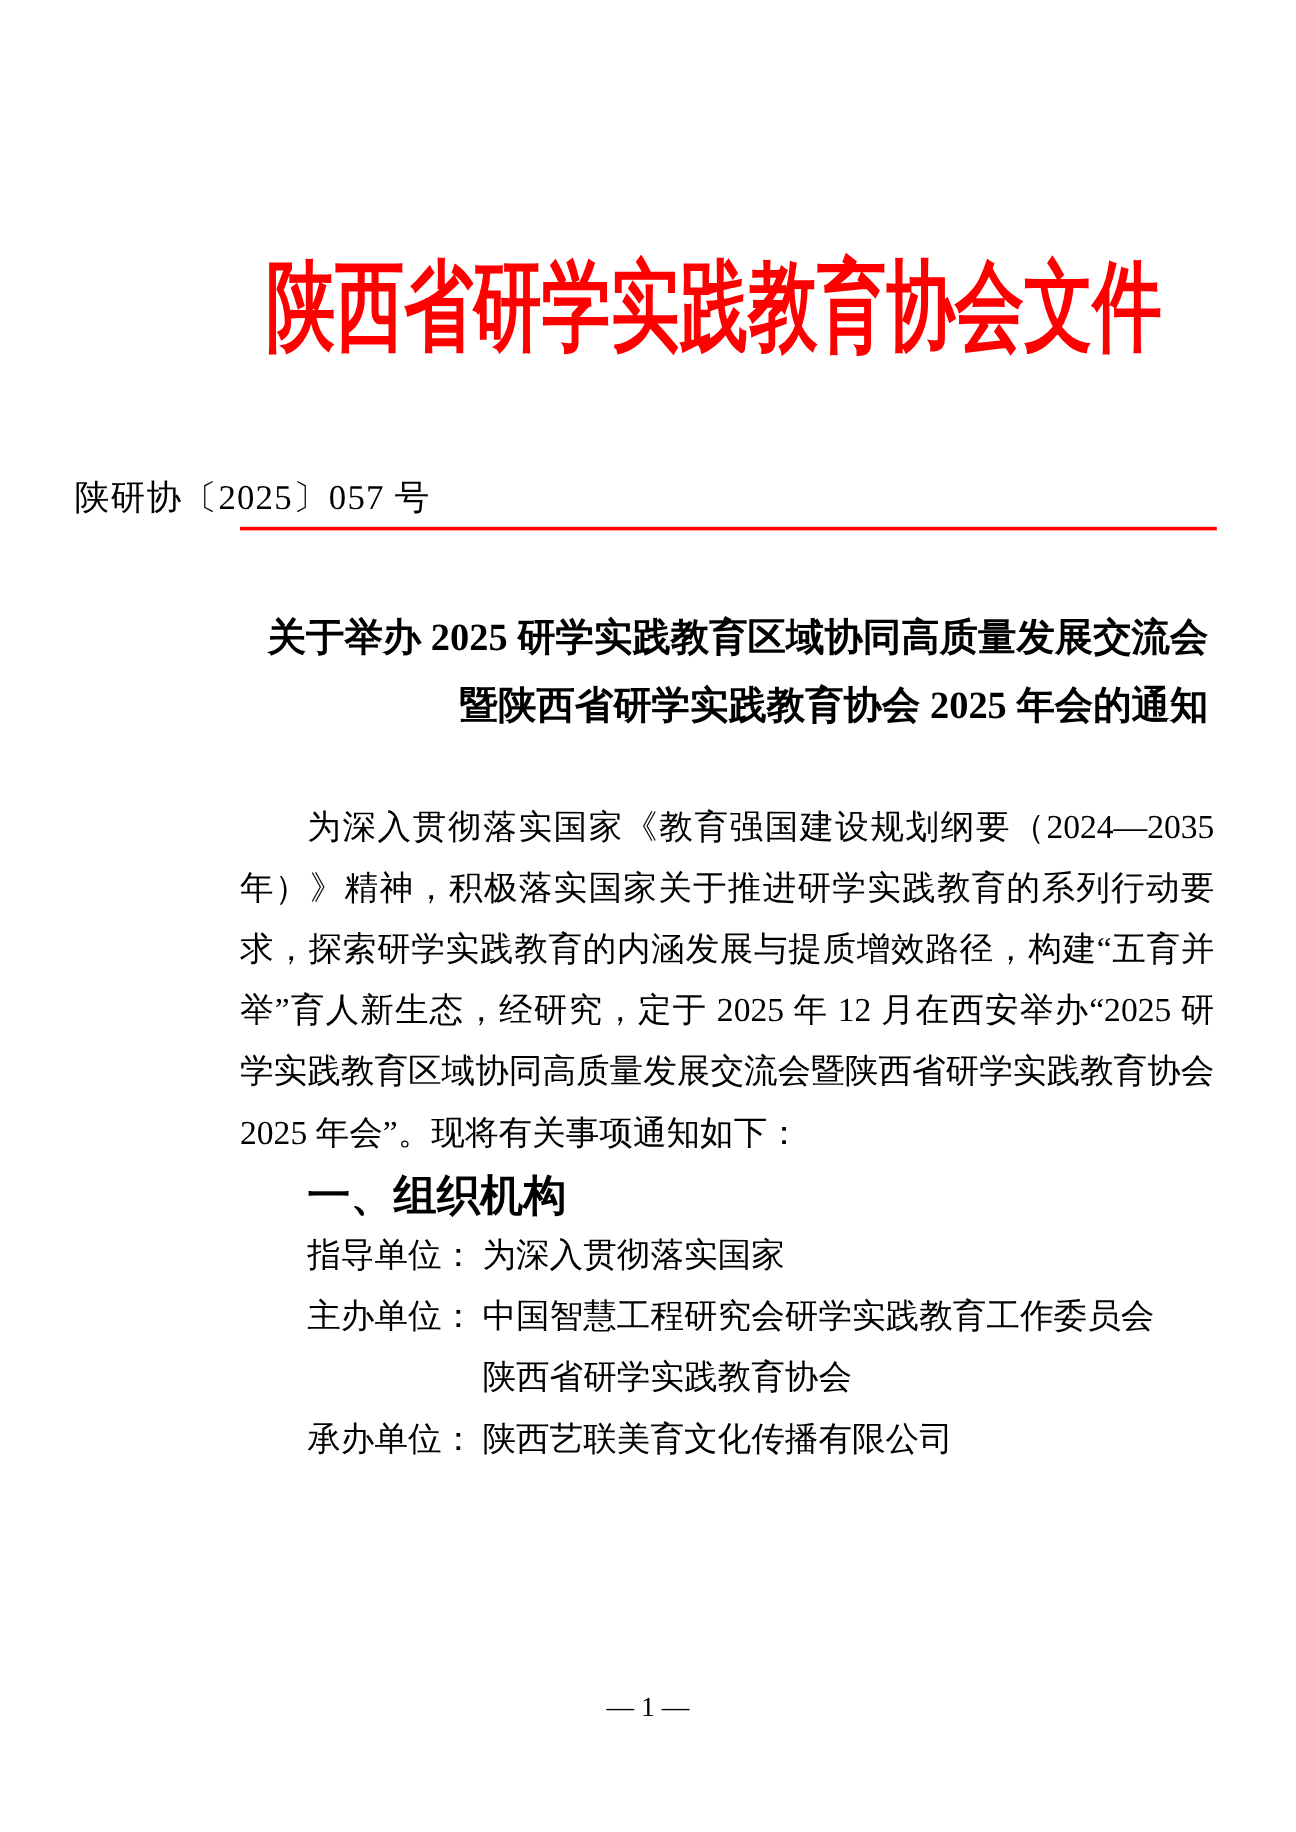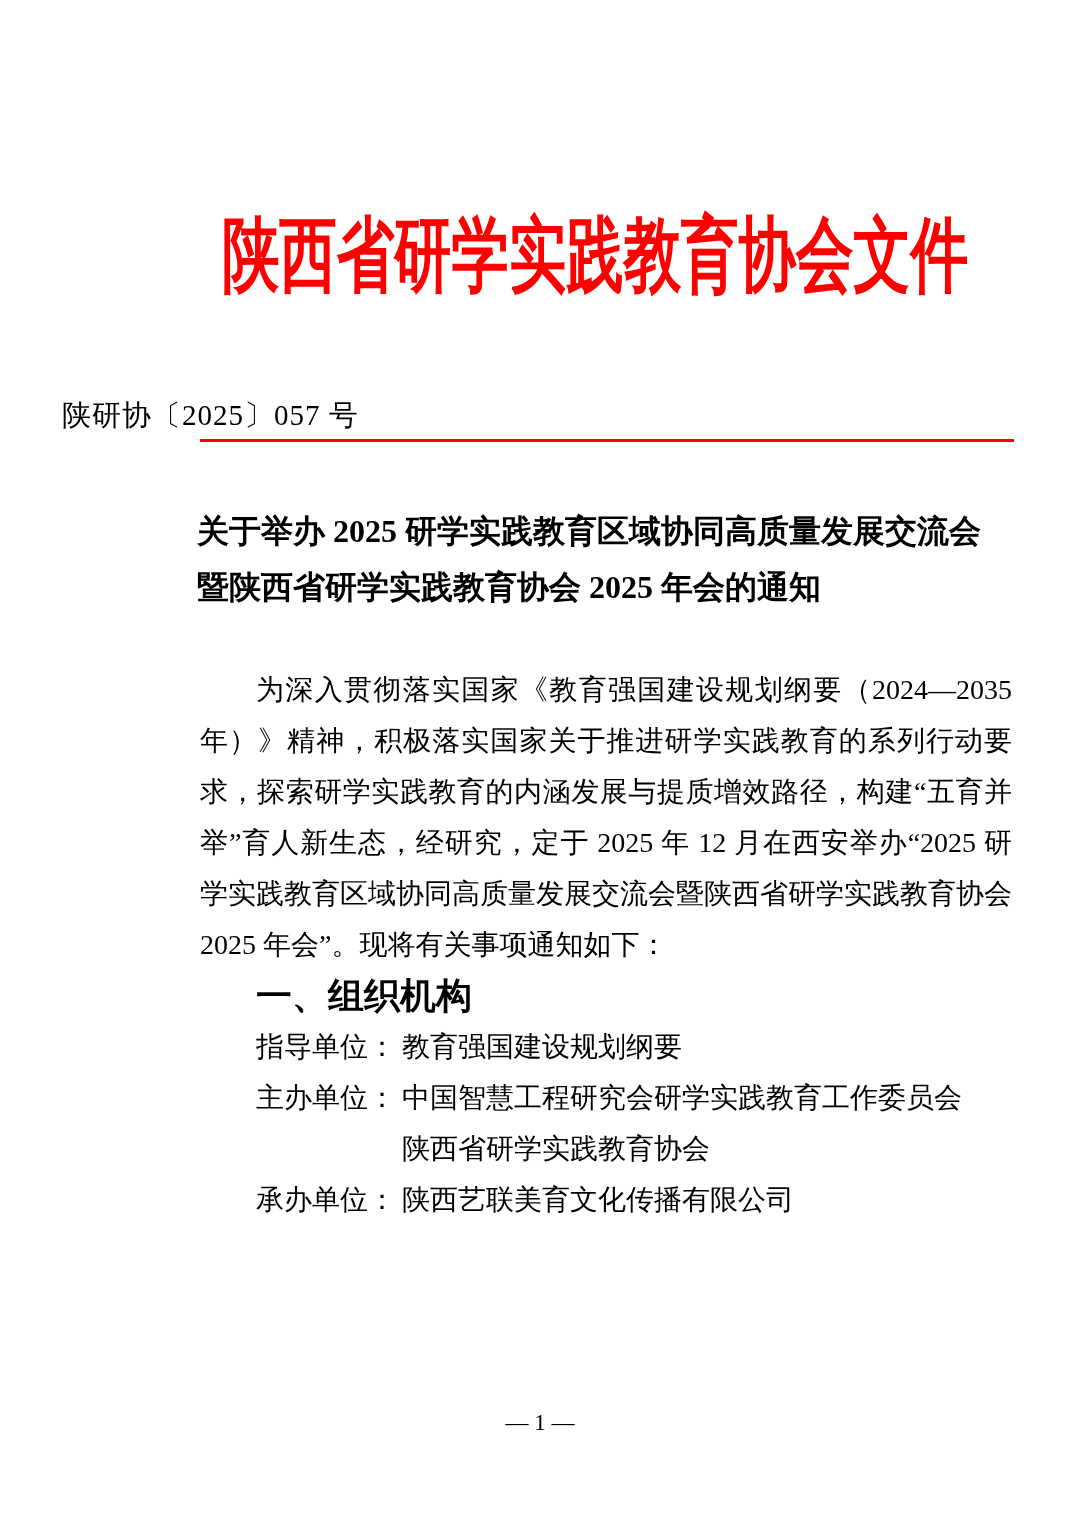--- a/index.html
+++ b/index.html
@@ -57,21 +57,21 @@
     height: 3px;
     background: var(--accent, #ff0000);
   }
 
   
   .notice-title {
     position: absolute;
     top: 503px;
     left: 135px;
     width: 810px;
-    text-align: left;
+    text-align: right;
     font-weight: bold;
     font-size: 32px;
     line-height: 56px;
   }
   .notice-title .t-line {
     white-space: nowrap;
   }
 
   
   .doc-body {
@@ -140,21 +140,21 @@
 
   <div class="doc-body">
 
 
     <div class="para">为深入贯彻落实国家《教育强国建设规划纲要（2024—2035 年）》精神，积极落实国家关于推进研学实践教育的系列行动要求，探索研学实践教育的内涵发展与提质增效路径，构建“五育并举”育人新生态，经研究，定于 2025 年 12 月在西安举办“2025 研学实践教育区域协同高质量发展交流会暨陕西省研学实践教育协会 2025 年会”。现将有关事项通知如下：</div>
 
     <div class="sec-head">一、组织机构</div>
 
     <div class="org-row">
       <span class="org-label">指导单位：</span>
-      <span class="org-value">教育强国建设规划纲要</span>
+      <span class="org-value">为深入贯彻落实国家</span>
     </div>
 
     <div class="org-row">
       <span class="org-label">主办单位：</span>
       <span class="org-value">中国智慧工程研究会研学实践教育工作委员会</span>
     </div>
 
     <div class="org-row">
       <span class="org-label"></span>
       <span class="org-value">陕西省研学实践教育协会</span>

